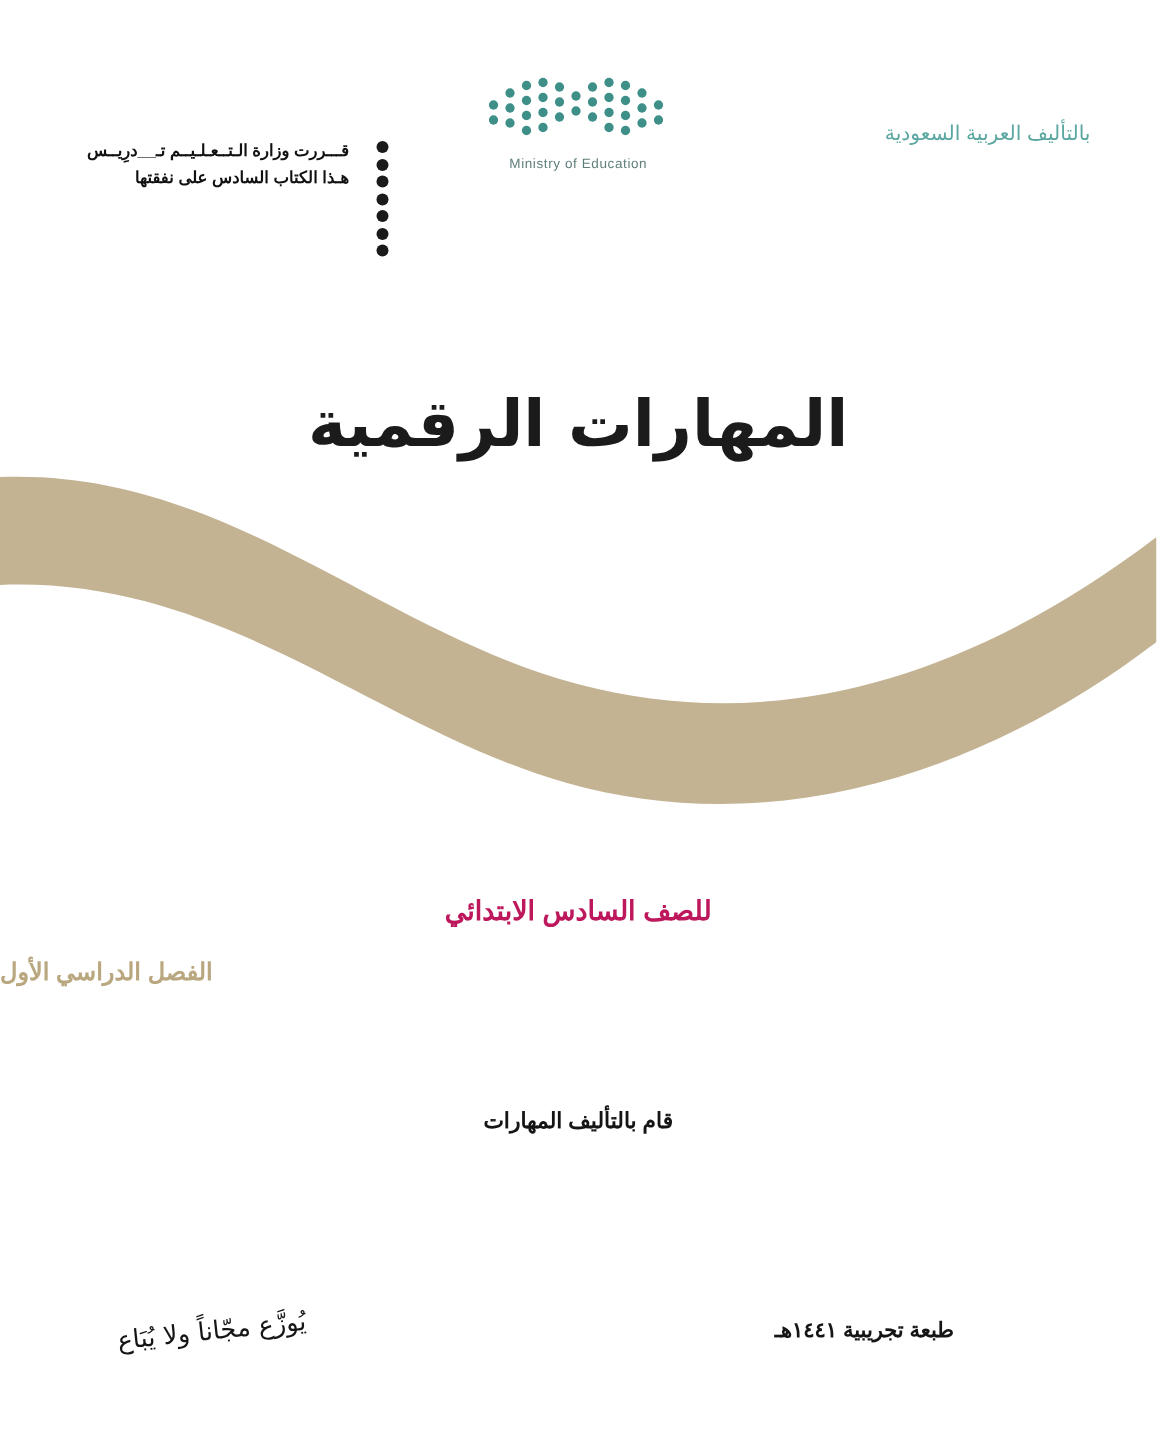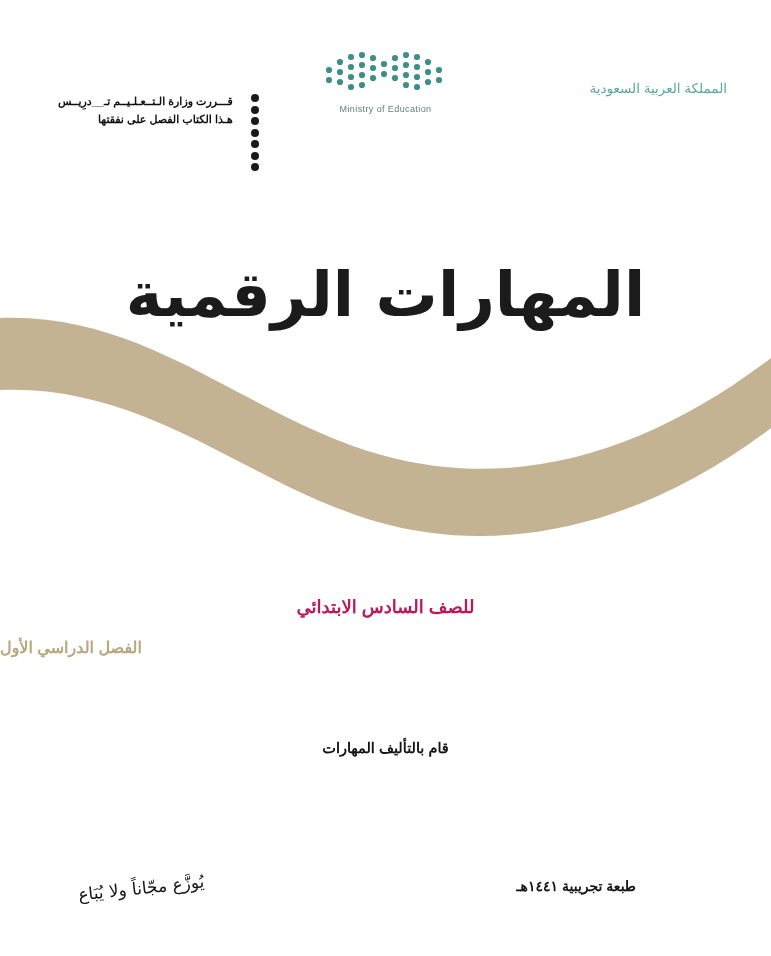--- a/index.html
+++ b/index.html
@@ -115,21 +115,21 @@
   }
 
   
   .title {
     position: absolute;
     left: 0;
     right: 0;
     top: 258px;
     text-align: center;
     font-family: "DejaVu Sans", sans-serif;
-    font-size: 62px;
+    font-size: 43px;
     font-weight: bold;
     color: #1b1b1b;
     direction: rtl;
     letter-spacing: 0px;
   }
 
   
   .grade {
     position: absolute;
     left: 0;
@@ -194,21 +194,21 @@
 <body>
 
 <div class="page">
 
   <svg class="swoosh" viewBox="0 0 771 240" preserveAspectRatio="none" aria-hidden="true">
     <path d="M0 18 C 150 12, 250 120, 385 156 C 520 192, 650 150, 771 58 L 771 128 C 645 224, 505 258, 378 222 C 250 186, 150 84, 0 90 Z" fill="#c3b393"></path>
   </svg>
 
   <div class="top-row">
 
-    <div class="kingdom">المملكة العربية السعودية</div>
+    <div class="kingdom">بالتأليف العربية السعودية</div>
 
     <div class="ministry">
       <svg class="ministry-dots" viewBox="0 0 130 46" aria-hidden="true">
         <g fill="#3f8f89">
           <circle cx="8" cy="22" r="3.1"></circle>
             <circle cx="8" cy="32" r="3.1"></circle>
           <circle cx="19" cy="14" r="3.1"></circle>
             <circle cx="19" cy="24" r="3.1"></circle>
             <circle cx="19" cy="34" r="3.1"></circle>
           <circle cx="30" cy="9" r="3.1"></circle>
@@ -250,21 +250,21 @@
         <span></span>
           <span></span>
           <span></span>
           <span></span>
           <span></span>
           <span></span>
           <span></span>
       </div>
       <div class="decision-lines">
         <div>قـــررت وزارة الـتــعـلـيــم تـ__درِيــس</div>
-        <div>هـذا الكتاب الفصل على نفقتها</div>
+        <div>هـذا الكتاب السادس على نفقتها</div>
       </div>
     </div>
   </div>
 
   <div class="title">المهارات الرقمية</div>
 
   <div class="grade">للصف السادس الابتدائي</div>
   <div class="term">الفصل الدراسي الأول</div>
 
   <div class="authors">

